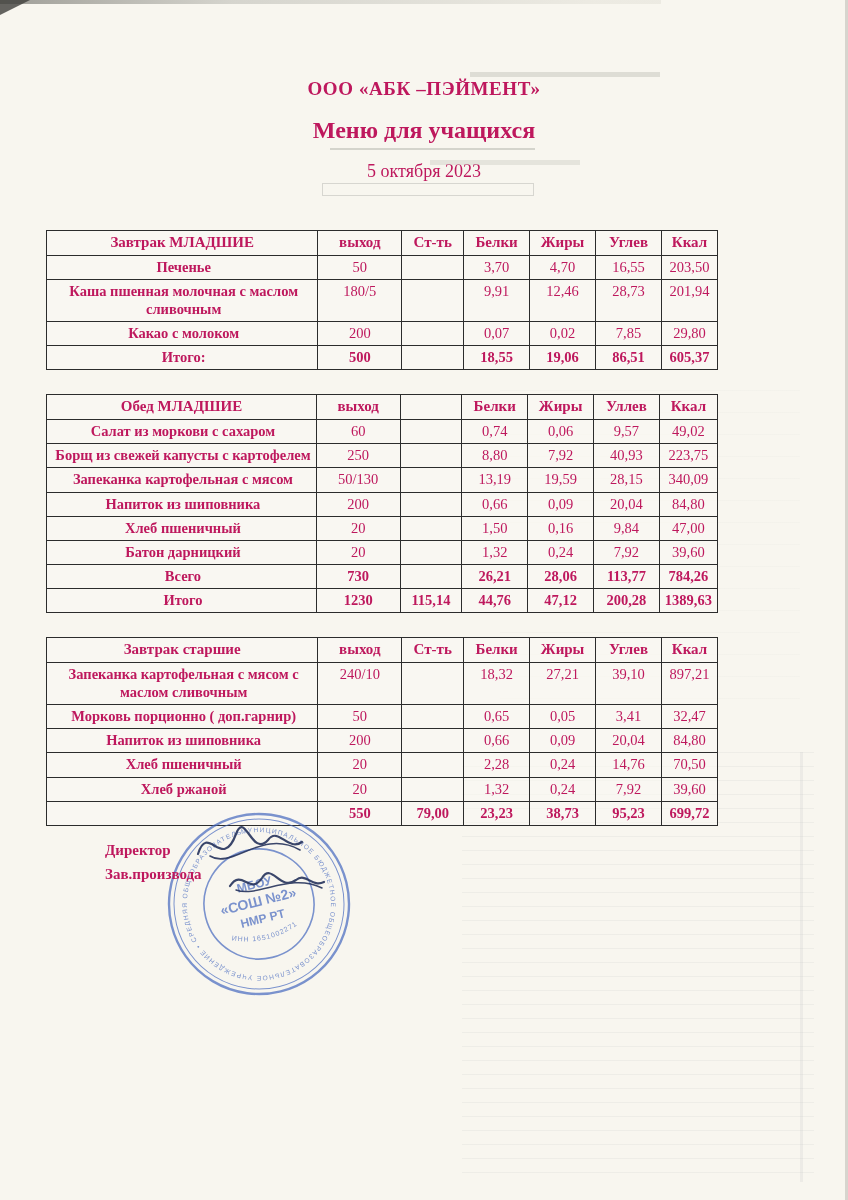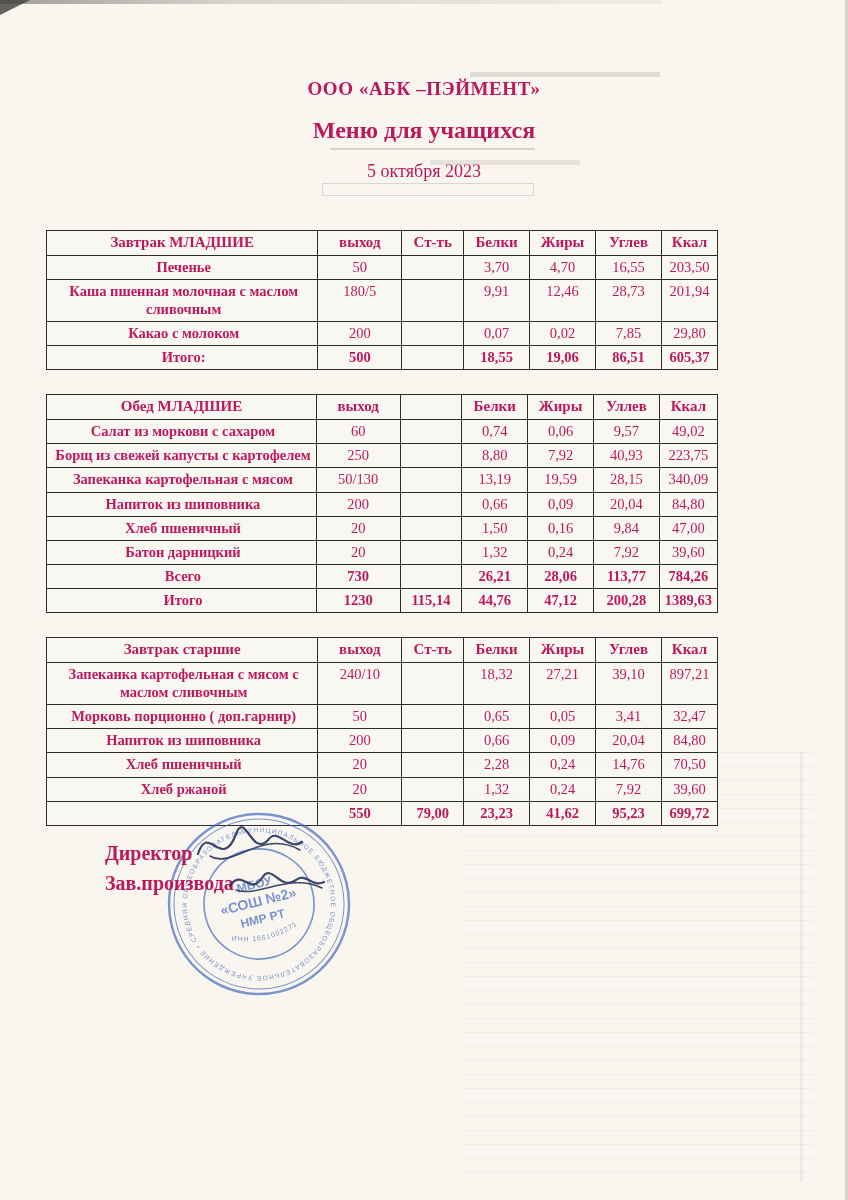--- a/index.html
+++ b/index.html
@@ -60,21 +60,21 @@
     vertical-align:top;
     height:22px;
     line-height:1.25;
   }
   .menu th { font-weight:bold; font-size:15px; }
   .menu td:first-child { text-align:center; padding-left:8px; font-weight:bold; }
   .menu .bold-row td { font-weight:bold; }
 
   
   .sign-block { position:absolute; left:105px; top:842px; z-index:3; }
-  .sign-label { font-size:20px; font-weight:bold; }
+  .sign-label { font-size:15px; font-weight:bold; }
   .sign-label + .sign-label { margin-top:7px; }
 
   .stamp-wrap {
     position:absolute; left:163px; top:808px; width:192px; height:192px;
     transform:rotate(-14deg);
     opacity:.68; z-index:2;
   }
   .sig-overlay { position:absolute; left:150px; top:798px; width:230px; height:120px; z-index:4; }
 </style>
 </head>
@@ -323,21 +323,21 @@
             <td>1,32</td>
             <td>0,24</td>
             <td>7,92</td>
             <td>39,60</td>
           </tr>
           <tr class="bold-row">
             <td></td>
             <td>550</td>
             <td>79,00</td>
             <td>23,23</td>
-            <td>41,62</td>
+            <td>38,73</td>
             <td>95,23</td>
             <td>699,72</td>
           </tr>
         </tbody>
     </table>
 
   </div>
 
   <div class="sign-block">
     <div class="sign-label">Директор</div>

